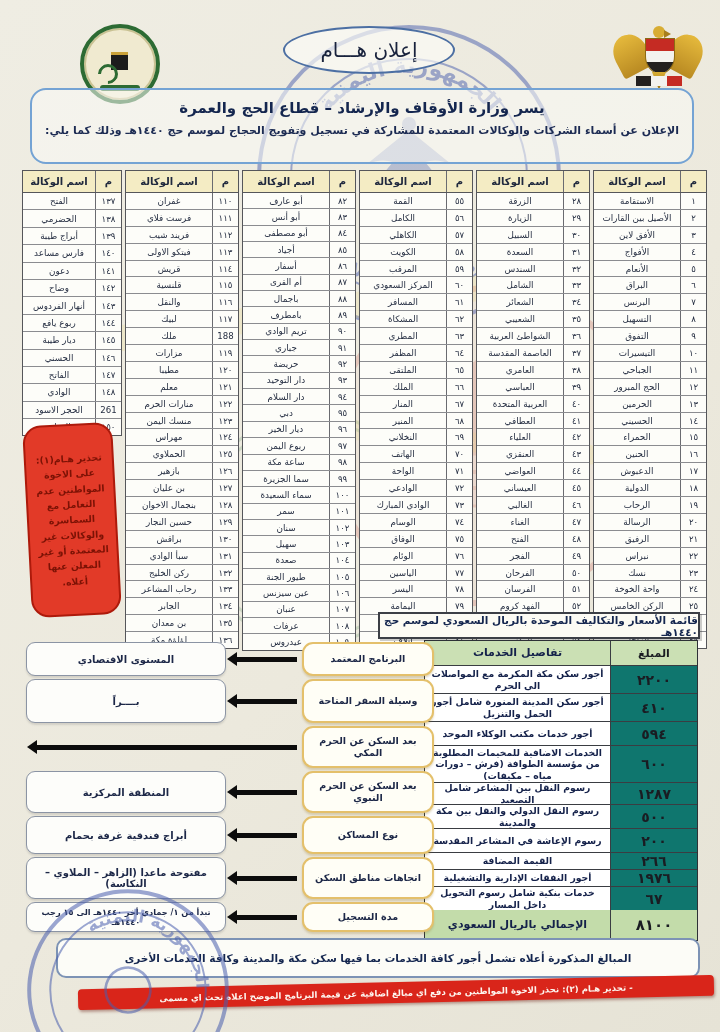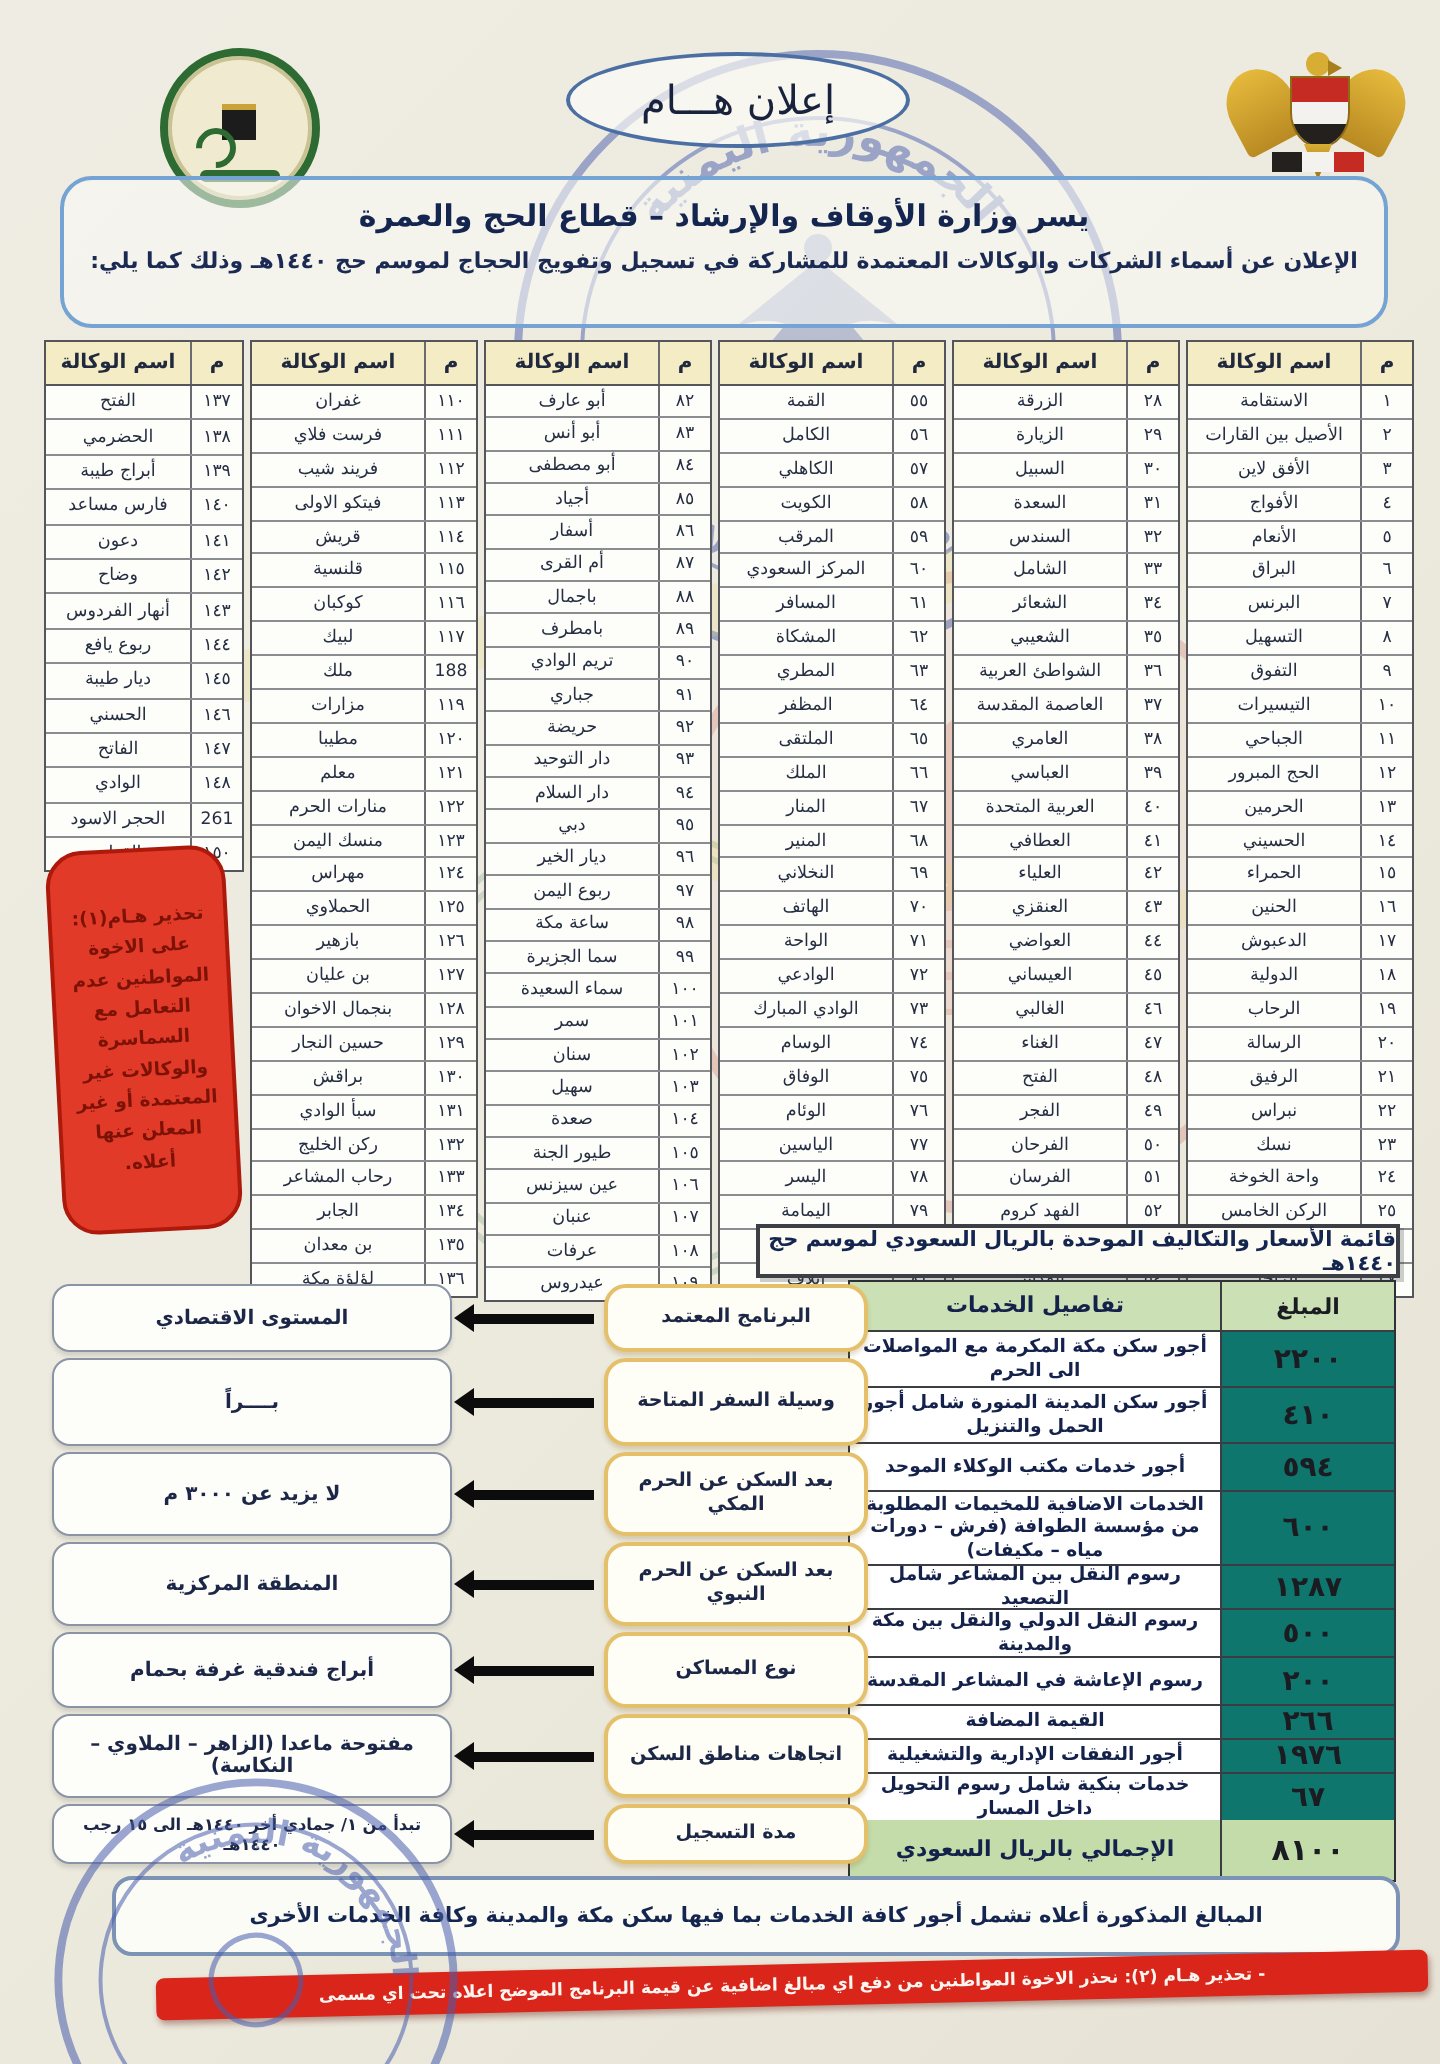--- a/index.html
+++ b/index.html
@@ -633,21 +633,21 @@
         <div class="grp-row" style="height: 15.9px;">
           <div class="bc c-num">١١٤</div>
           <div class="bc c-name">قريش</div>
         </div>
         <div class="grp-row" style="height: 15.9px;">
           <div class="bc c-num">١١٥</div>
           <div class="bc c-name">قلنسية</div>
         </div>
         <div class="grp-row" style="height: 15.9px;">
           <div class="bc c-num">١١٦</div>
-          <div class="bc c-name">كوكبان</div>
+          <div class="bc c-name">والنقل</div>
         </div>
         <div class="grp-row" style="height: 15.9px;">
           <div class="bc c-num">١١٧</div>
           <div class="bc c-name">لبيك</div>
         </div>
         <div class="grp-row" style="height: 15.9px;">
           <div class="bc c-num">188</div>
           <div class="bc c-name">ملك</div>
         </div>
         <div class="grp-row" style="height: 15.9px;">
@@ -851,21 +851,20 @@
         <div class="val-box">المستوى الاقتصادي</div>
         <div class="arrow"></div>
         <div class="lab-box">البرنامج المعتمد</div>
       </div>
       <div class="cr-row" style="height: 44px;">
         <div class="val-box">بــــراً</div>
         <div class="arrow"></div>
         <div class="lab-box">وسيلة السفر المتاحة</div>
       </div>
       <div class="cr-row" style="height: 42px;">
-        <div class="val-box">لا يزيد عن ٣٠٠٠ م</div>
         <div class="arrow"></div>
         <div class="lab-box">بعد السكن عن الحرم المكي</div>
       </div>
       <div class="cr-row" style="height: 42px;">
         <div class="val-box">المنطقة المركزية</div>
         <div class="arrow"></div>
         <div class="lab-box">بعد السكن عن الحرم النبوي</div>
       </div>
       <div class="cr-row" style="height: 38px;">
         <div class="val-box">أبراج فندقية غرفة بحمام</div>

